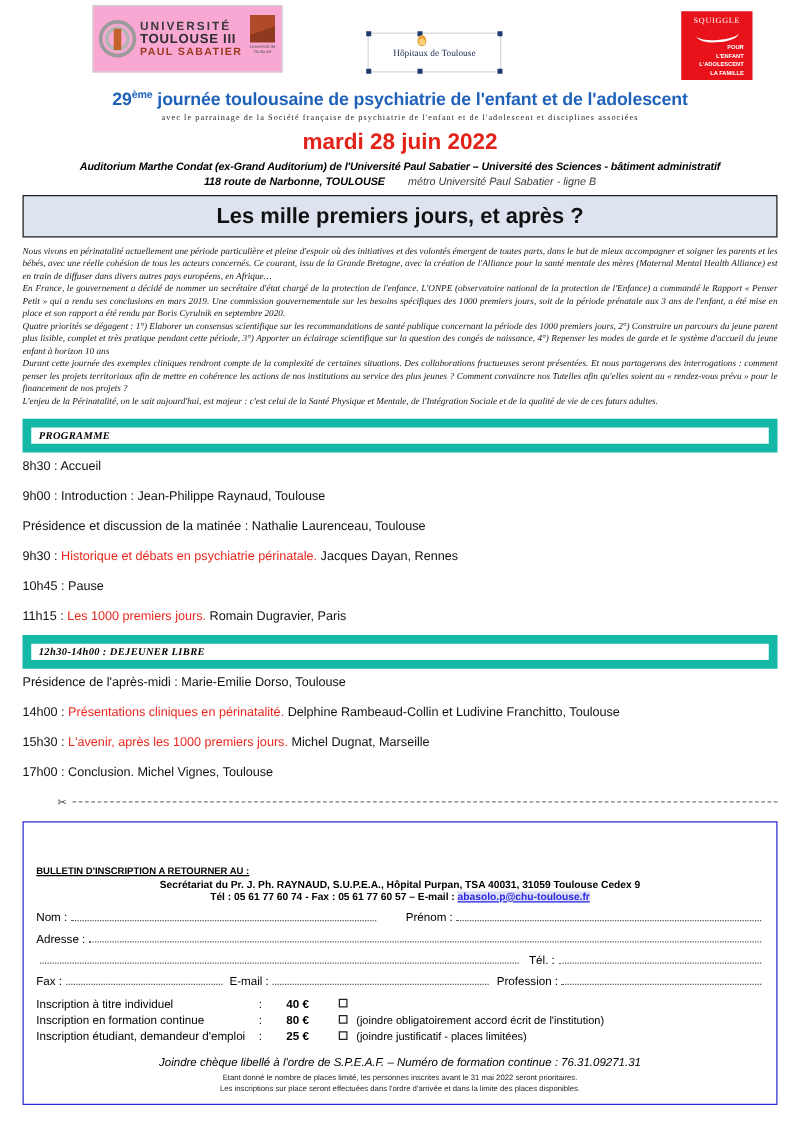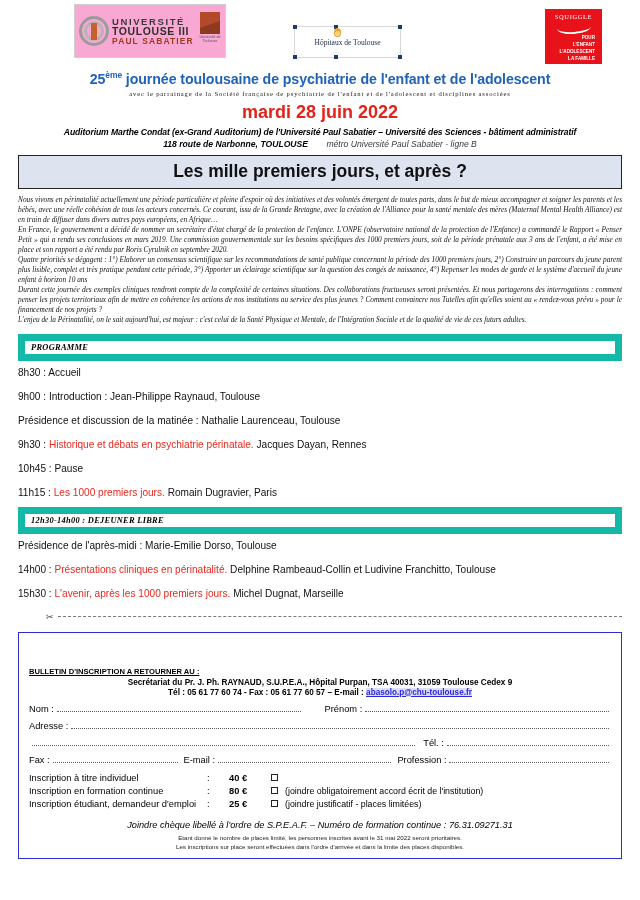--- a/index.html
+++ b/index.html
@@ -194,21 +194,21 @@
       <div class="swoosh"></div>
       <div class="sub">
         <div>POUR</div>
         <div>L'ENFANT</div>
         <div>L'ADOLESCENT</div>
         <div>LA FAMILLE</div>
       </div>
     </div>
   </div>
 
-  <div class="h-main"><span>25</span><sup>ème</sup><span> journée toulousaine de psychiatrie de l'enfant et de l'adolescent</span></div>
+  <div class="h-main"><span>29</span><sup>ème</sup><span> journée toulousaine de psychiatrie de l'enfant et de l'adolescent</span></div>
 
   <div class="h-sub">avec le parrainage de la Société française de psychiatrie de l'enfant et de l'adolescent et disciplines associées</div>
 
   <div class="h-date">mardi 28 juin 2022</div>
 
   <div class="h-place">Auditorium Marthe Condat (ex-Grand Auditorium) de l'Université Paul Sabatier – Université des Sciences -  bâtiment administratif</div>
   <div class="h-place2">
     <span class="b">118 route de Narbonne, TOULOUSE</span>
     <span class="m">métro Université Paul Sabatier -  ligne B</span>
   </div>
@@ -231,20 +231,21 @@
       <div class="row"><span>9h30 : </span><span class="red">Historique et débats en psychiatrie périnatale.</span><span> Jacques Dayan, Rennes</span></div>
       <div class="row"><span>10h45 : </span><span>Pause</span></div>
       <div class="row"><span>11h15 : </span><span class="red">Les 1000 premiers jours.</span><span> Romain Dugravier, Paris</span></div>
     </div>
 
   <div class="bar-box">12h30-14h00 : DEJEUNER LIBRE</div>
   <div class="prog" id="prog-afternoon">
       <div class="row"><span>Présidence de l'après-midi : Marie-Emilie Dorso, Toulouse</span></div>
       <div class="row"><span>14h00 : </span><span class="red">Présentations cliniques en périnatalité.</span><span> Delphine Rambeaud-Collin et Ludivine Franchitto, Toulouse</span></div>
       <div class="row"><span>15h30 : </span><span class="red">L'avenir, après les 1000 premiers jours.</span><span> Michel Dugnat, Marseille</span></div>
+      <div class="row"><span>17h00 : </span><span> Conclusion. Michel Vignes, Toulouse</span></div>
     </div>
 
   <div class="cut">
     <span class="scissors">✂</span>
     <span class="dash"></span>
   </div>
 
   <div class="bulletin">
     <div class="bul-t1"><u>BULLETIN D'INSCRIPTION A RETOURNER AU :</u></div>
     <div class="bul-t2">Secrétariat du Pr. J. Ph. RAYNAUD, S.U.P.E.A., Hôpital Purpan, TSA 40031, 31059 Toulouse Cedex 9</div>

